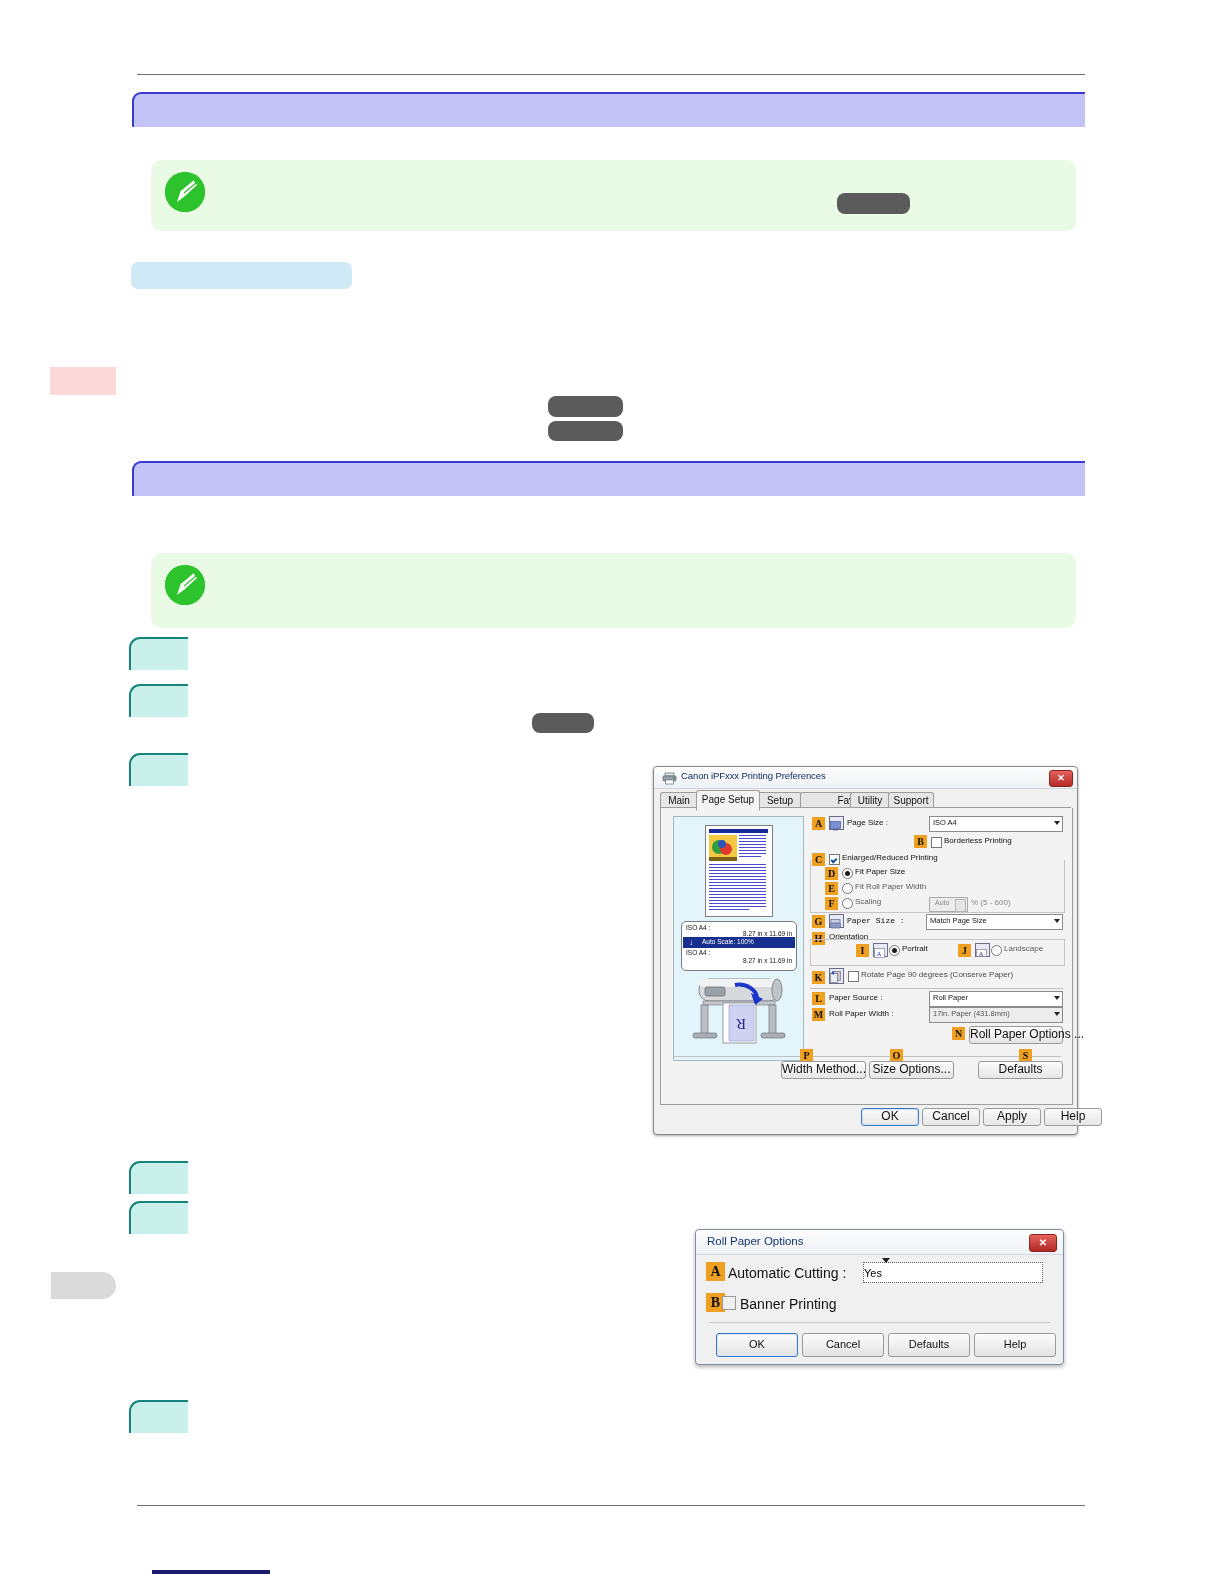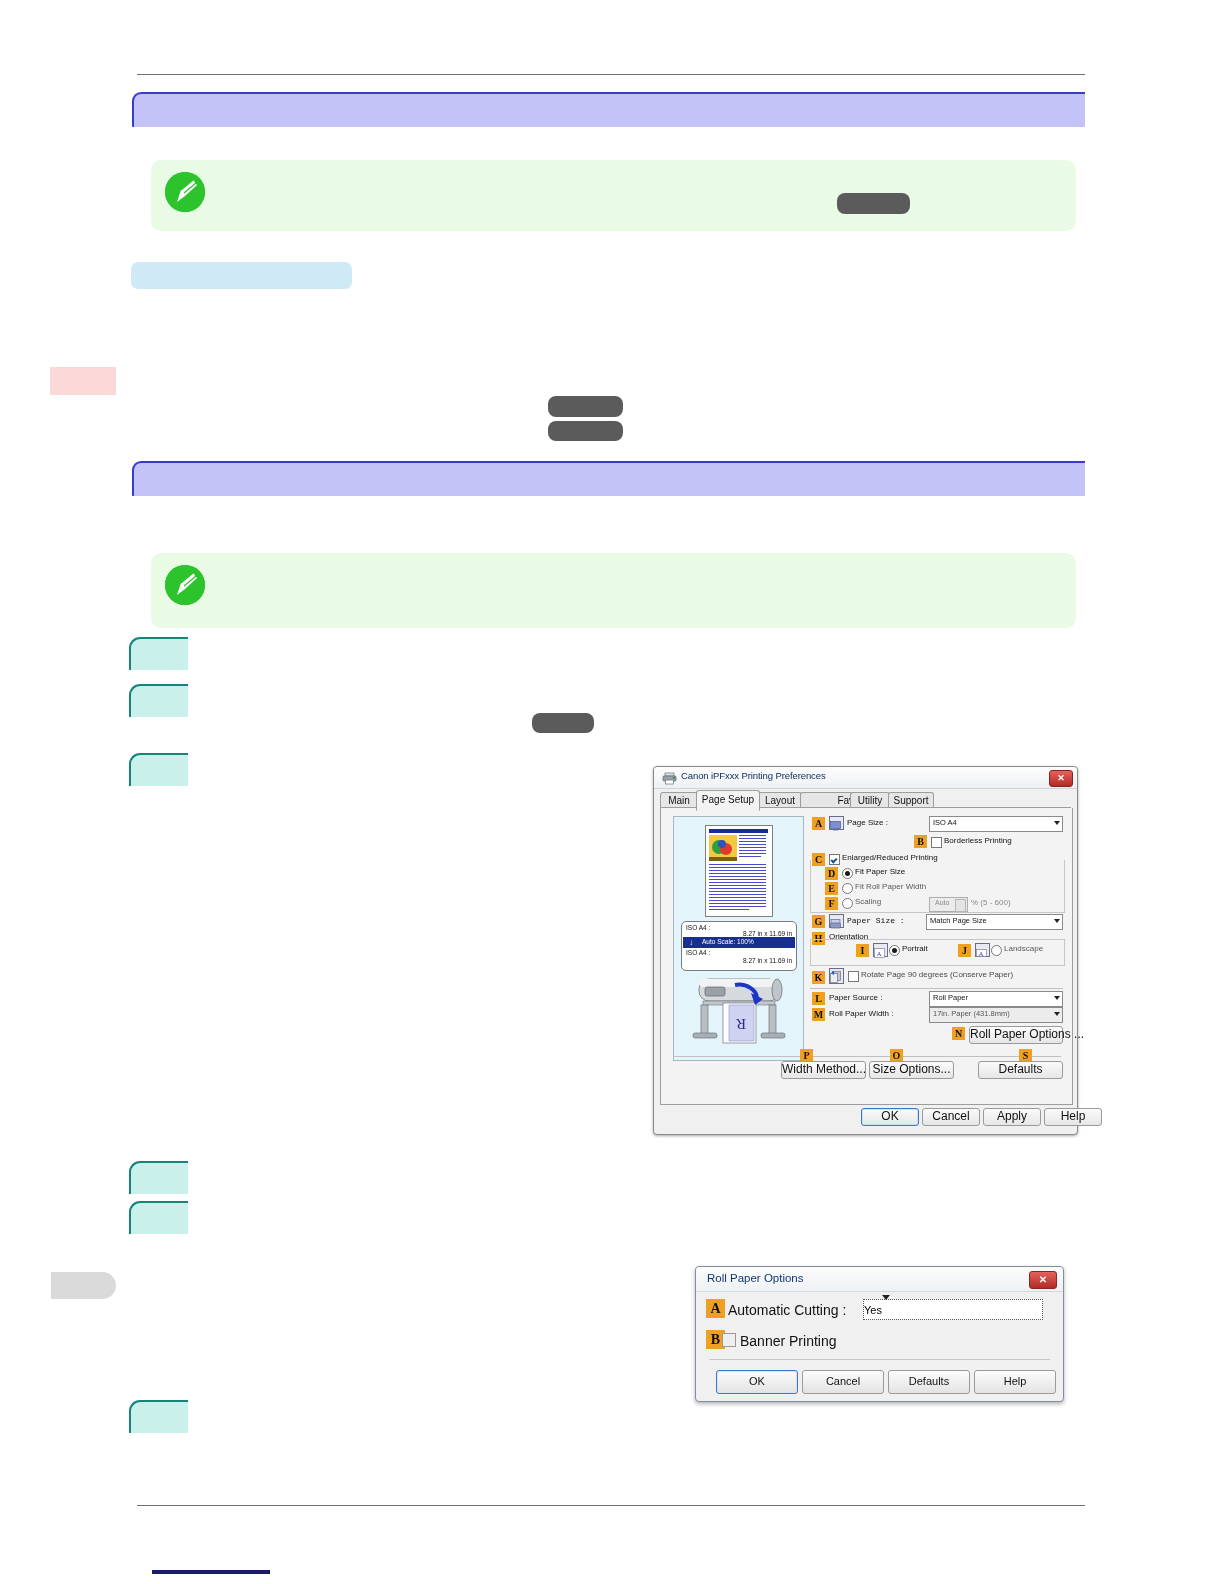--- a/index.html
+++ b/index.html
@@ -109,21 +109,21 @@
   .pbtn.default{border:1px solid #3c78c8;box-shadow:inset 0 0 0 1px #cfe0f5;}
   .hrule{position:absolute;height:1px;background:#c0c0c0;}
   .smallicon{position:absolute;width:13px;height:12px;border:1px solid #6b6b8a;background:#e9e9f5;}
 
   #scaling-field{position:absolute;width:37px;height:13px;background:#ececec;border:1px solid #adadad;}
   #scaling-val{position:absolute;left:5px;top:1px;font-size:7px;color:#8a8a8a;}
   #scaling-spin{position:absolute;right:1px;top:1px;width:9px;height:11px;background:#e4e4e4;border:1px solid #b5b5b5;}
 
   
   #roll-dialog{left:695px;top:1229px;width:367px;height:134px;background:#f0f0f0;
-               border:1px solid #7f8f9f;border-radius:4px;box-shadow:0 2px 4px rgba(0,0,0,.3);margin-top:37px;}
+               border:1px solid #7f8f9f;border-radius:4px;box-shadow:0 2px 4px rgba(0,0,0,.3);}
   #roll-titlebar{left:0;top:0;width:100%;height:24px;background:linear-gradient(#fcfcfc,#eef1f5);
                  border-top-left-radius:4px;border-top-right-radius:4px;border-bottom:1px solid #d4d8dd;}
   #roll-title-text{left:11px;top:5px;font-size:11.5px;color:#13366e;}
   #roll-close{right:6px;top:4px;width:26px;height:16px;background:linear-gradient(#e4625d,#b02a25);
      border:1px solid #8d231e;border-radius:3px;color:#fff;font-size:10px;line-height:15px;text-align:center;font-weight:bold;}
   #roll-body{left:1px;top:25px;width:365px;height:108px;background:#f0f0f0;}
   .rbadge{position:absolute;width:19px;height:19px;background:#f0a020;color:#111;font-size:14px;
           font-weight:bold;line-height:19px;text-align:center;font-family:"Liberation Serif",serif;}
   .rlabel{position:absolute;font-size:14px;color:#111;white-space:nowrap;}
   #roll-combo{position:absolute;left:166px;top:7px;width:178px;height:19px;background:#fff;border:1px dotted #555;}
@@ -197,21 +197,21 @@
         <circle cx="12" cy="6" r=".9" fill="#2d7f2d"></circle>
       </svg>
     </div>
     <div class="abs" id="prefs-title-text">Canon iPFxxx Printing Preferences</div>
     <div class="abs" id="prefs-close">✕</div>
   </div>
 
   <div class="abs" id="prefs-tabstrip">
     <div class="ptab" style="left:0px;width:36px;">Main</div>
     <div class="ptab active" style="left:36px;width:62px;">Page Setup</div>
-    <div class="ptab" style="left:98px;width:42px;">Layout</div>
+    <div class="ptab" style="left:98px;width:42px;">Setup</div>
     <div class="ptab" style="left:140px;width:50px;padding-left:32px;">Favorites</div>
     <div class="ptab" style="left:190px;width:38px;">Utility</div>
     <div class="ptab" style="left:228px;width:44px;">Support</div>
   </div>
   <div class="abs" id="tabline"></div>
 
   <div class="abs" id="prefs-body">
 
     <div class="abs" id="preview-pane">
       <div class="abs" id="preview-doc">

